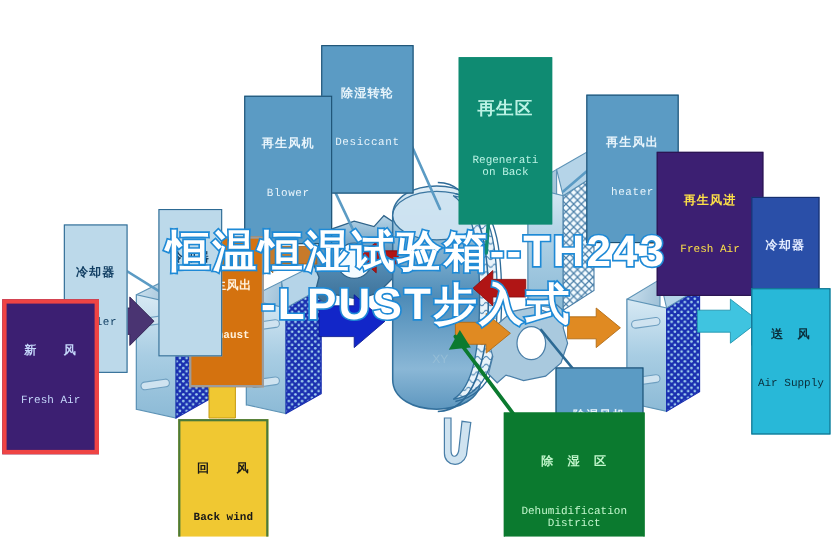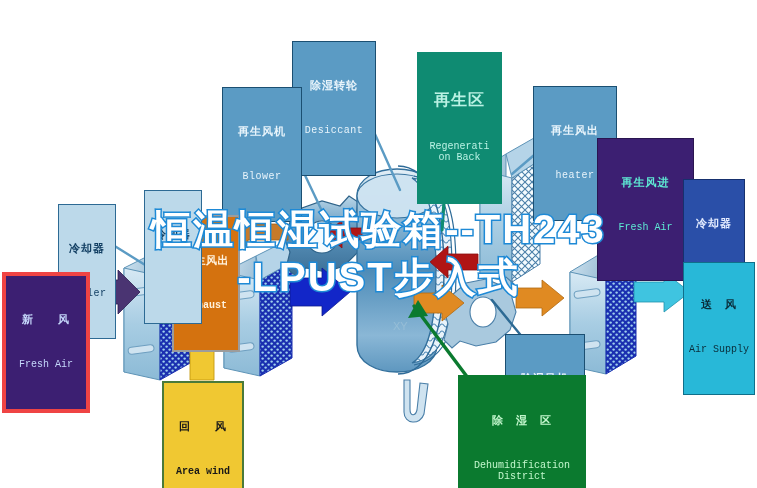--- a/index.html
+++ b/index.html
@@ -246,21 +246,21 @@
     <span class="cn" style="font-size:16px;letter-spacing:1px;">再生区</span>
     <span class="en" style="font-size:10px;">Regenerati
 on Back</span>
   </div>
 
   <div class="lbl cal" style="left:533px;top:86px;width:84px;padding:3px 0 4px;">
     <span class="cn">再生风出</span>
     <span class="en">heater</span>
   </div>
 
-  <div class="lbl" style="left:597px;top:138px;width:97px;padding:3px 0 12px;background:#3c1f72;border:1px solid #2a1550;color:#5eead4;">
+  <div class="lbl" style="left:597px;top:138px;width:97px;padding:3px 0 0;background:#3c1f72;border:1px solid #2a1550;color:#fde047;">
     <span class="cn" style="font-size:11px;letter-spacing:1px;">再生风进</span>
     <span class="en" style="font-size:10px;">Fresh Air</span>
   </div>
 
   <div class="lbl" style="left:683px;top:179px;width:62px;padding:3px 0 4px;background:#2a4fa8;border:1px solid #16306e;color:#e4ecff;">
     <span class="cn" style="font-size:11px;letter-spacing:1px;">冷却器</span>
     <span class="en" style="font-size:10px;">Cooler</span>
   </div>
 
   <div class="lbl" style="left:172px;top:215px;width:68px;padding:3px 0 4px;background:#d4720f;border:2px solid #9c9c9c;color:#fff2dd;">
@@ -278,21 +278,21 @@
     <span class="en"></span>
   </div>
 
   <div class="lbl" style="left:2px;top:272px;width:88px;padding:3px 0 4px;background:#3c1f72;border:4px solid #ef4444;color:#c4d6fa;">
     <span class="cn" style="font-size:11px;letter-spacing:1px;">新　　风</span>
     <span class="en" style="font-size:10px;">Fresh Air</span>
   </div>
 
   <div class="lbl" style="left:162px;top:381px;width:82px;padding:3px 0 4px;background:#f0c832;border:2px solid #4a7a3a;color:#181818;">
     <span class="cn" style="font-size:11px;letter-spacing:1px;">回　　风</span>
-    <span class="en" style="font-size:10px;font-weight:bold;">Area wind</span>
+    <span class="en" style="font-size:10px;font-weight:bold;">Back wind</span>
   </div>
 
   <div class="lbl cal" style="left:505px;top:334px;width:80px;padding:3px 0 4px;">
     <span class="cn">除湿风机</span>
     <span class="en">Blower</span>
   </div>
 
   <div class="lbl" style="left:458px;top:375px;width:128px;padding:4px 0 5px;background:#0b7a2f;border:1px solid #0b7a2f;color:#c3f7cd;">
     <span class="cn" style="font-size:11px;letter-spacing:1px;">除　湿　区</span>
     <span class="en" style="font-size:10px;">Dehumidification

